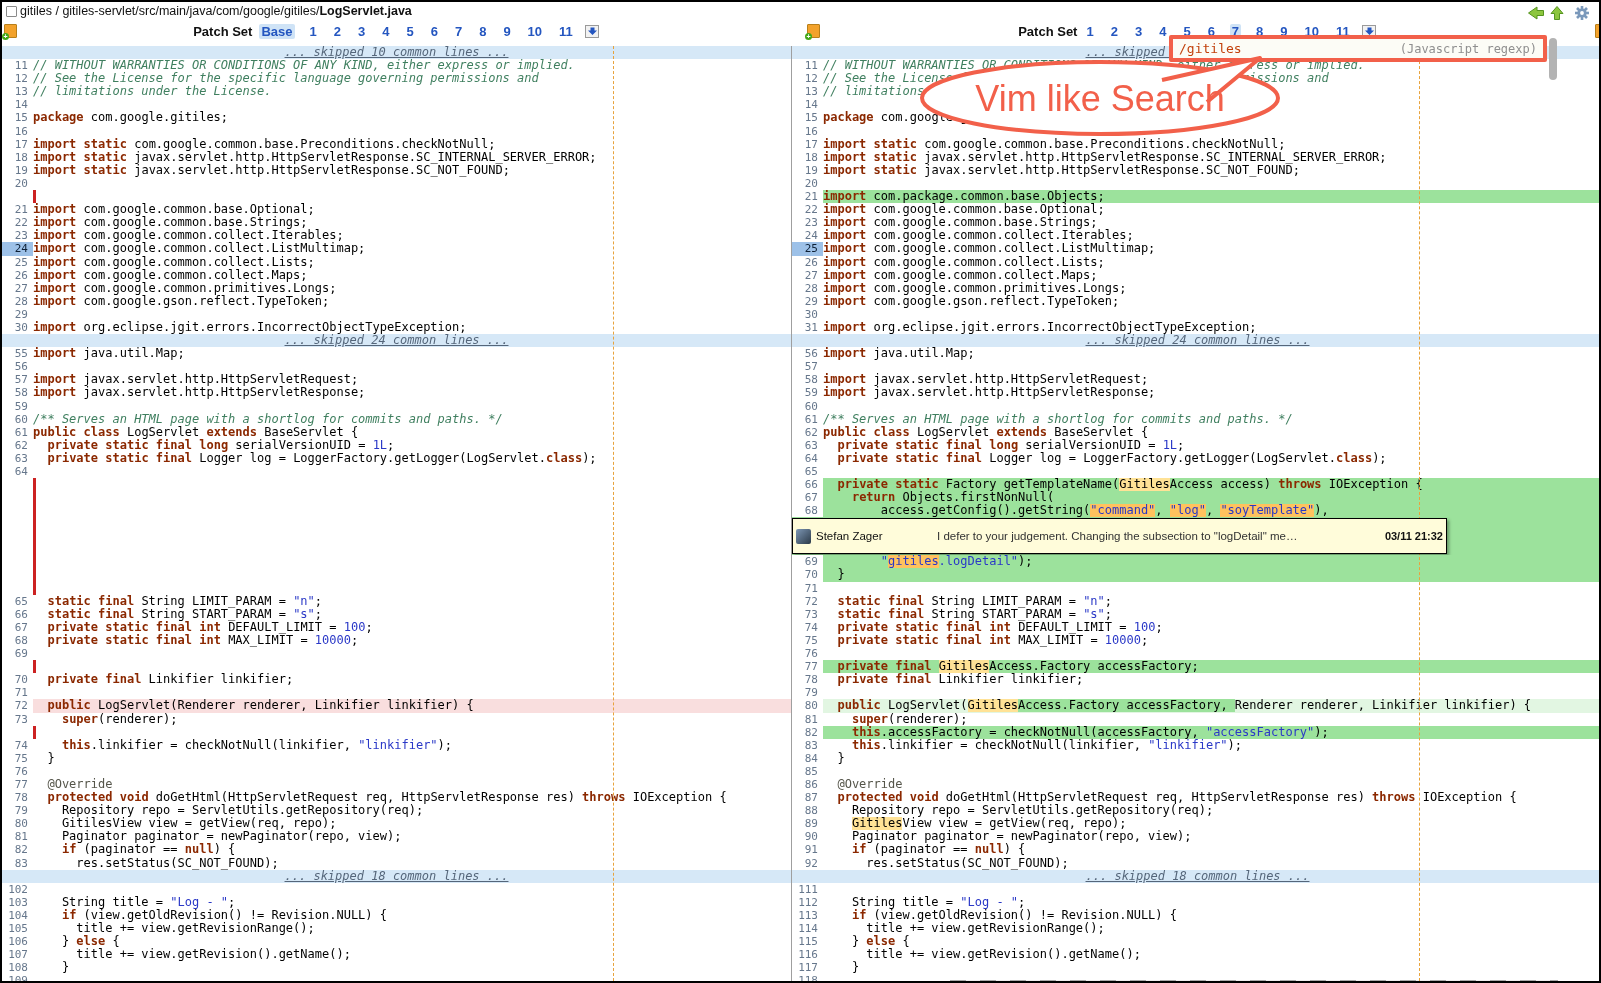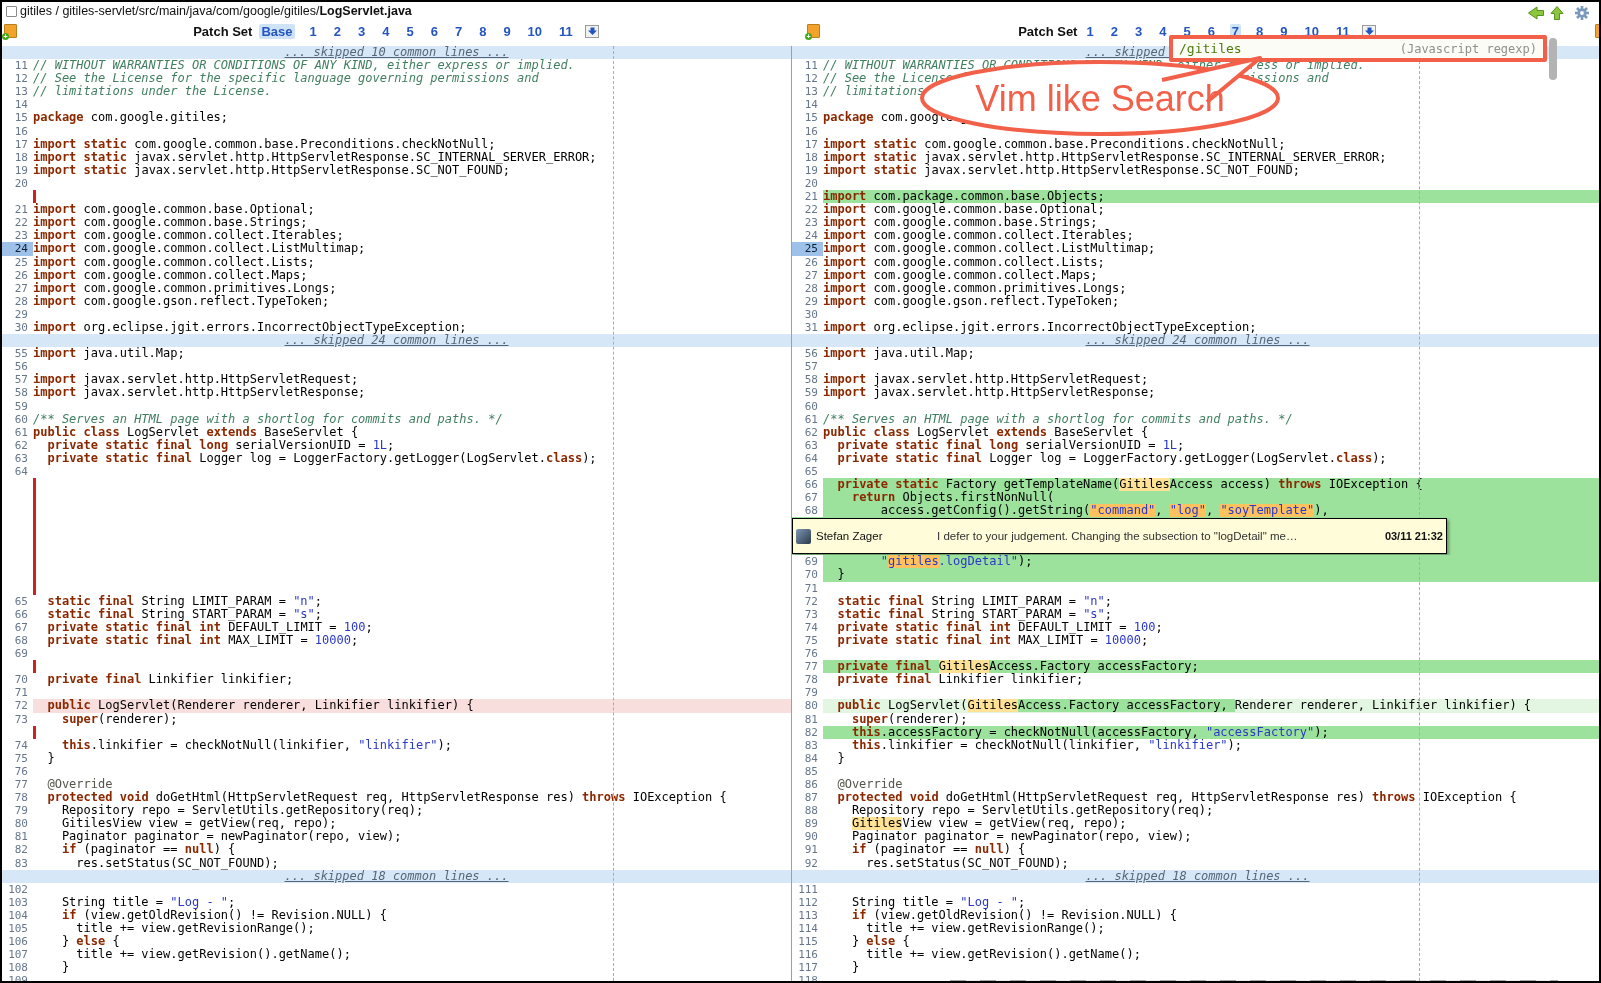--- a/index.html
+++ b/index.html
@@ -60,21 +60,21 @@
   .cavatar.a0{background:linear-gradient(135deg,#9a7b5a,#40342a);}
   .cavatar.a1{background:linear-gradient(135deg,#7d97b5,#2b3947);}
   .cname{width:116px;flex:none;color:#111;}
   .ctext{flex:1;color:#333;white-space:nowrap;overflow:hidden;}
   .cdate{flex:none;width:72px;text-align:right;font-weight:bold;color:#111;font-size:11px;}
   
   .mline{position:absolute;top:44px;bottom:0;width:0;border-left:1px dashed var(--c-margin-line);z-index:2;pointer-events:none;}
   #searchbox{position:absolute;left:1167px;top:33px;width:378px;height:27px;box-sizing:border-box;
              border:4px solid var(--c-accent);border-radius:2px;background:#fcfcf6;z-index:6;
              display:flex;align-items:center;padding:0 6px;}
-  .squery{flex:1;font:13px "DejaVu Sans Mono",monospace;color:#4d7c0f;}
+  .squery{flex:1;font:13px "DejaVu Sans Mono",monospace;color:#c2410c;}
   .shint{font:12px "DejaVu Sans Mono",monospace;color:#8f8f8f;}
   #bubble{position:absolute;left:900px;top:52px;z-index:7;pointer-events:none;}
   .bub-shape{fill:#fff;stroke:var(--c-accent);stroke-width:4;}
   .bub-text{fill:var(--c-accent);font-family:"Liberation Sans",sans-serif;font-size:36px;}
   #scrollthumb{position:absolute;left:1547px;top:36px;width:8px;height:42px;background:#b3b3b3;border-radius:4px;z-index:5;}
   #bottomsliver{position:absolute;left:948px;top:978px;width:608px;height:5px;opacity:.45;
                 background:repeating-linear-gradient(90deg,#444 0 16px,#ddd 16px 30px);}
 </style>
 </head>
 <body>

